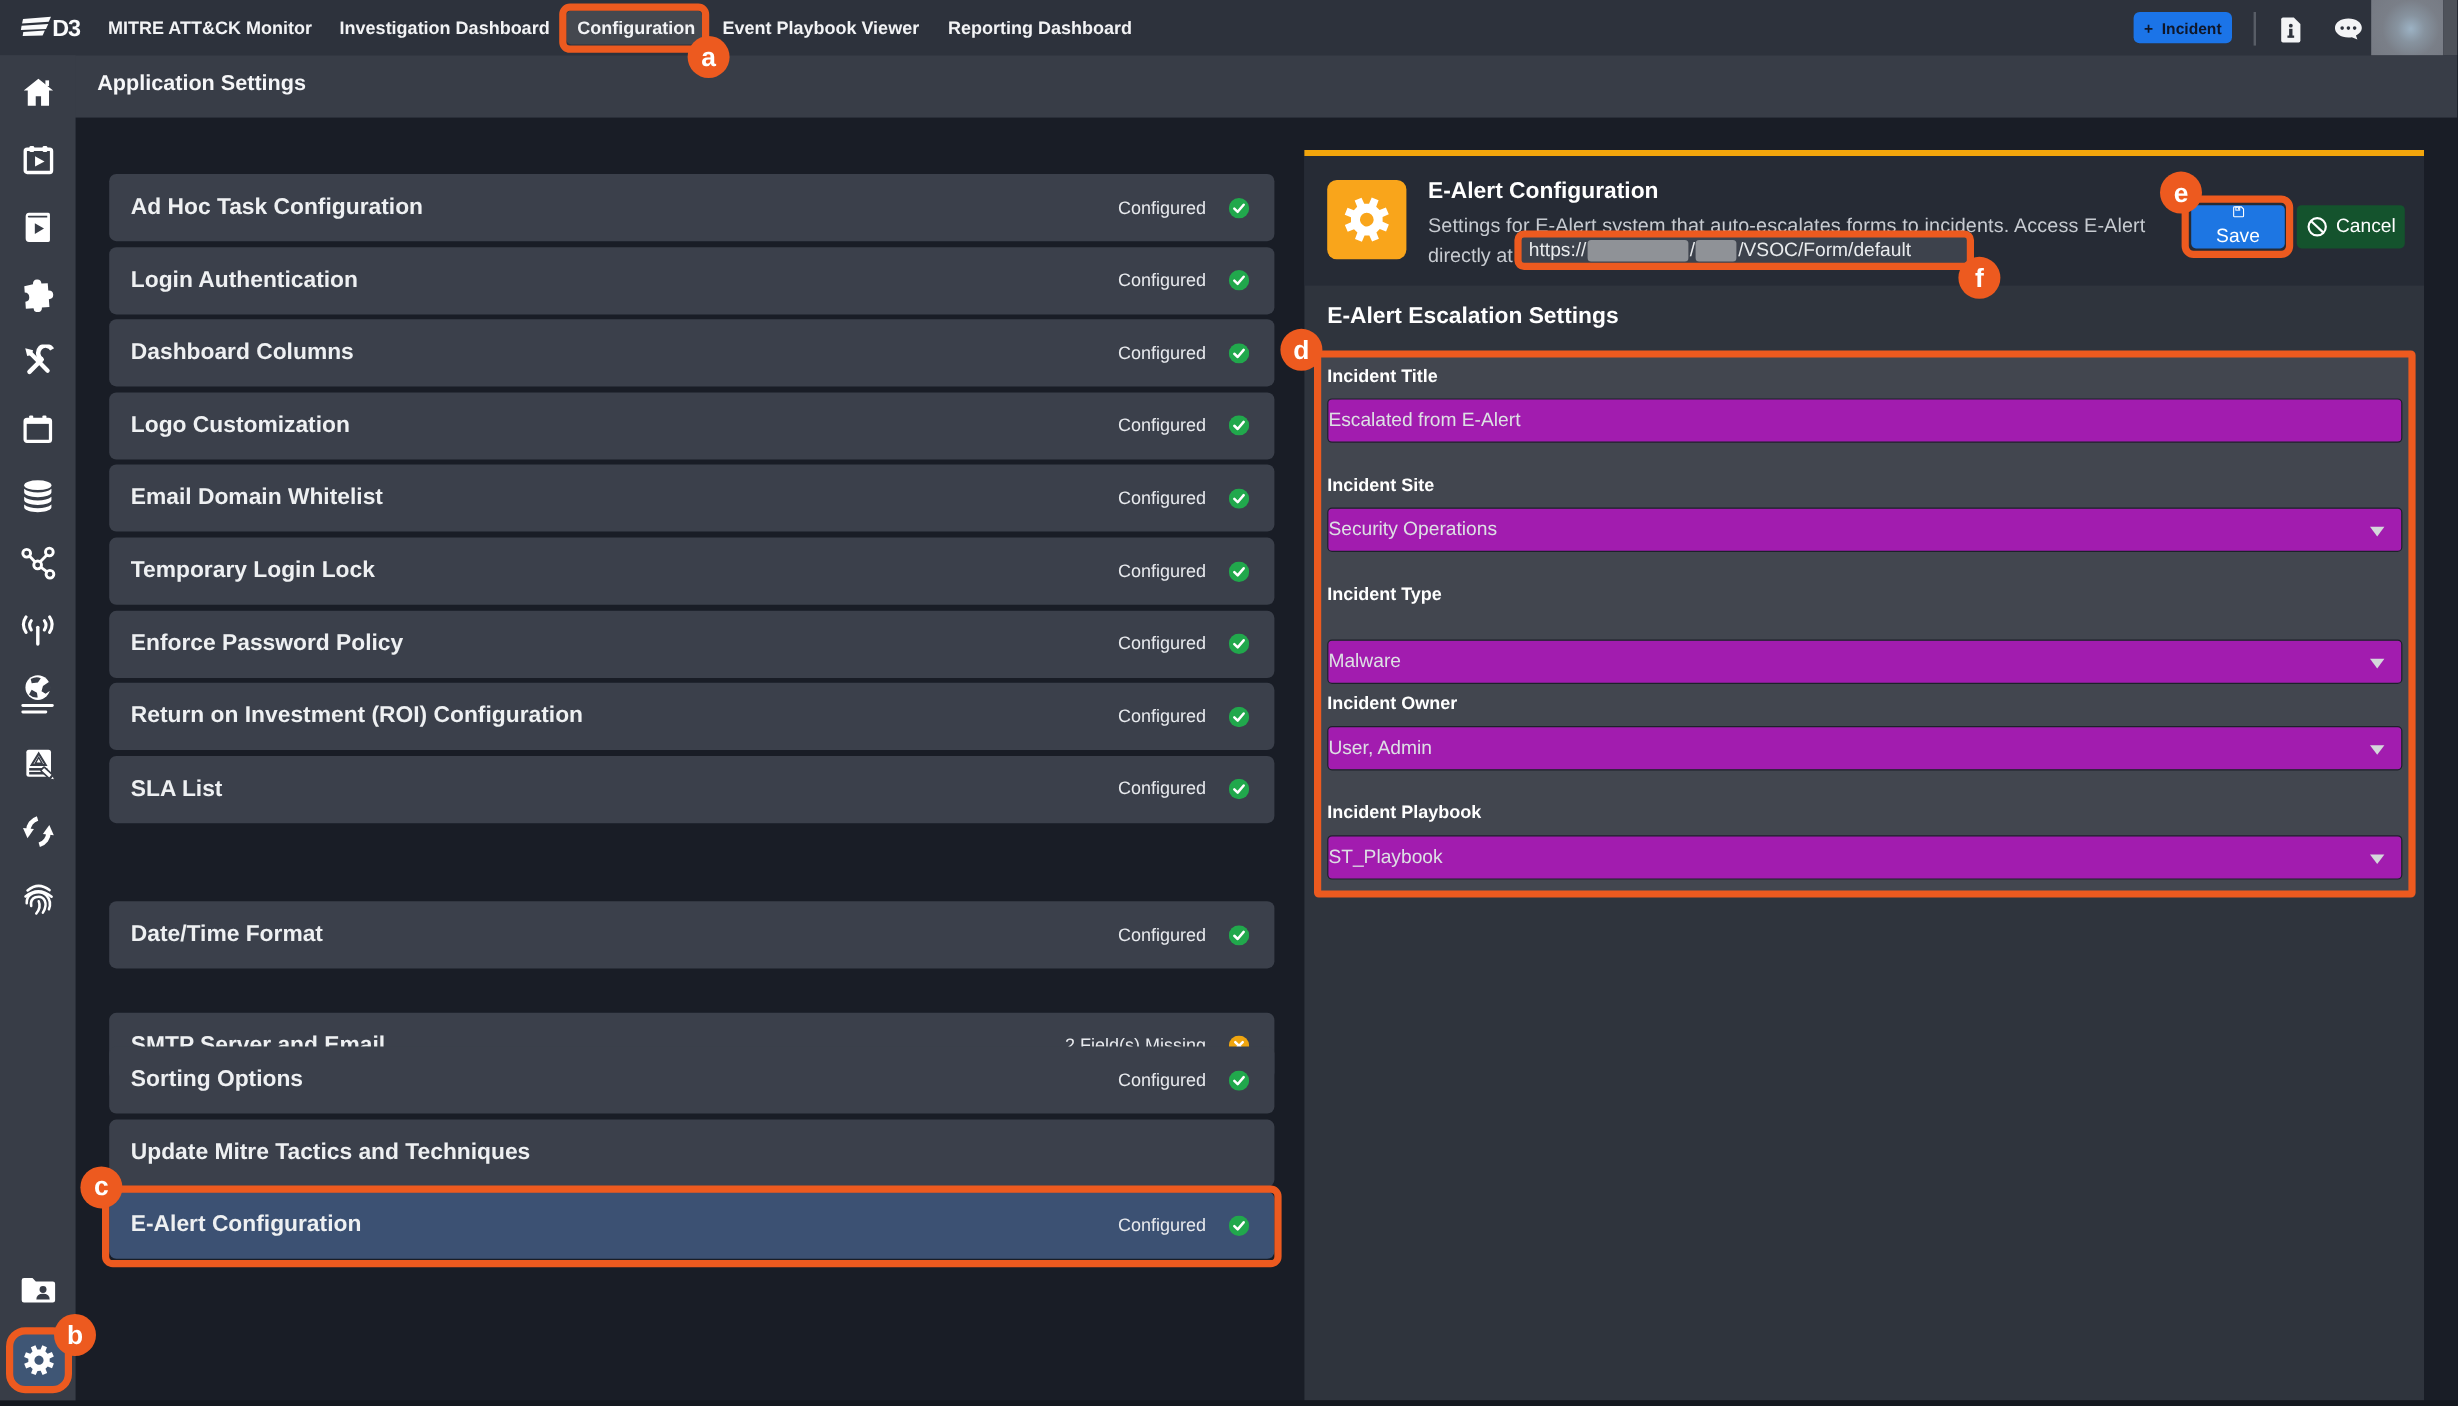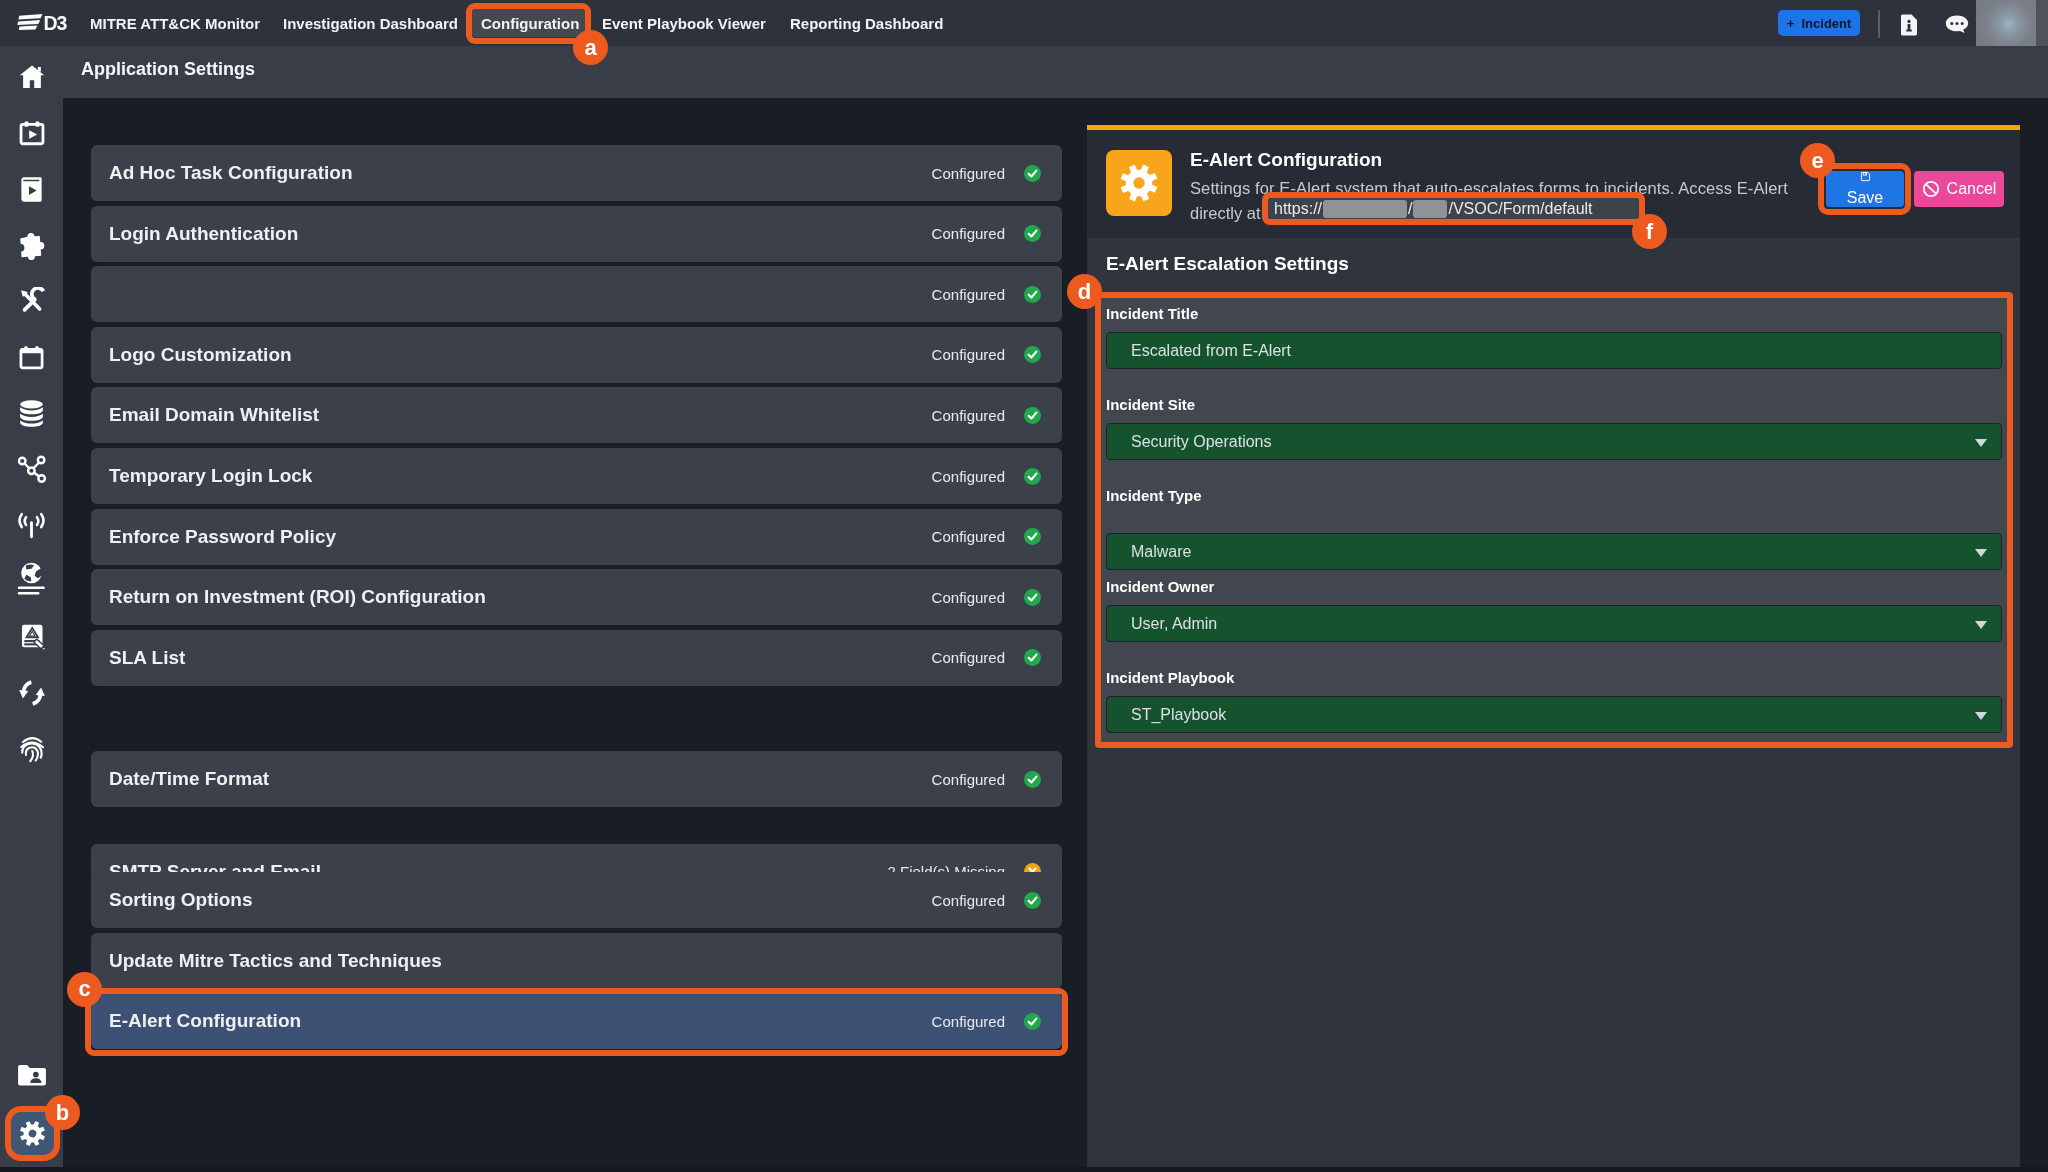--- a/index.html
+++ b/index.html
@@ -23,23 +23,23 @@
   .row { position:absolute; left:91px; width:971px; height:56px; background:#3b404b;
          border-radius:6px; display:flex; align-items:center; }
   .row .t { color:#eef0f2; font-size:19px; font-weight:bold; padding-left:18px; flex:1; }
   .row .s { color:#e8eaee; font-size:15px; }
   .stat { position:absolute; right:21px; top:0; height:56px; display:flex; align-items:center; gap:19px; }
   
   #panel { position:absolute; left:1087px; top:125px; width:933px; height:1042px; background:#2f343d; }
   #pbar  { position:absolute; left:0; top:0; width:933px; height:5px; background:#f2a50c; }
   #phead { position:absolute; left:0; top:5px; width:933px; height:108px; background:#262b35; }
   .lbl { position:absolute; color:#ffffff; font-size:15px; font-weight:bold; }
-  .inp { position:absolute; left:19px; width:896px; height:37px; background:#14532d;
+  .inp { position:absolute; left:19px; width:896px; height:37px; background:#a21caf;
          border:1px solid #1d212a; border-radius:4px; display:flex; align-items:center;
-         color:#dde0e4; font-size:16px; padding-left:24px; }
+         color:#dde0e4; font-size:16px; padding-left:0; }
   .car { position:absolute; right:14px; top:15px; width:0; height:0;
          border-left:6px solid transparent; border-right:6px solid transparent;
          border-top:8px solid #d4d7db; }
   #bstrip { position:absolute; left:0; top:1167px; width:2048px; height:5px; background:#14181f; }
 </style>
 </head>
 <body>
 <div id="app">
 
   <div id="topbar"></div>
@@ -243,20 +243,21 @@
       <div class="t">Login Authentication</div>
     <div class="stat">
         <span class="s">Configured</span>
         <svg width="17" height="17" viewBox="0 0 17 17">
           <circle cx="8.5" cy="8.5" r="8.5" fill="#21a84c"></circle>
           <path d="M4.6 8.8 L7.4 11.5 L12.4 5.6" stroke="#fff" stroke-width="2.1" fill="none" stroke-linecap="round" stroke-linejoin="round"></path>
         </svg>
       </div>
     </div>
   <div class="row" style="top:266.2px;">
+      <div class="t">Dashboard Columns</div>
     <div class="stat">
         <span class="s">Configured</span>
         <svg width="17" height="17" viewBox="0 0 17 17">
           <circle cx="8.5" cy="8.5" r="8.5" fill="#21a84c"></circle>
           <path d="M4.6 8.8 L7.4 11.5 L12.4 5.6" stroke="#fff" stroke-width="2.1" fill="none" stroke-linecap="round" stroke-linejoin="round"></path>
         </svg>
       </div>
     </div>
   <div class="row" style="top:326.8px;">
       <div class="t">Logo Customization</div>
@@ -383,21 +384,21 @@
 
     <div class="abs" style="left:739px; top:46px; width:78px; height:36px; background:#1d76e3; border-radius:4px;
          display:flex; align-items:center; justify-content:center; gap:7px; color:#fff; font-size:16px;flex-direction:column;">
       <svg width="17" height="17" viewBox="0 0 24 24">
           <path fill="none" stroke="#fff" stroke-width="2" d="M3 4.5 Q3 3 4.5 3 L17 3 L21 7 L21 19.5 Q21 21 19.5 21 L4.5 21 Q3 21 3 19.5 Z"></path>
           <rect x="7" y="3.5" width="7" height="5.5" fill="none" stroke="#fff" stroke-width="1.8"></rect>
           <rect x="11" y="4.4" width="2" height="3.6" fill="#fff"></rect>
         </svg>
       <span>Save</span>
     </div>
-    <div class="abs" style="left:827px; top:46px; width:90px; height:36px; background:#ec4899; border-radius:4px;
+    <div class="abs" style="left:827px; top:46px; width:90px; height:36px; background:#14532d; border-radius:4px;
          display:flex; align-items:center; justify-content:center; gap:7px; color:#fff; font-size:16px;">
       <svg width="18" height="18" viewBox="0 0 24 24">
           <circle cx="12" cy="12" r="9.6" fill="none" stroke="#fff" stroke-width="2.4"></circle>
           <line x1="5.4" y1="5.8" x2="18.6" y2="18.2" stroke="#fff" stroke-width="2.4"></line>
         </svg>
       <span>Cancel</span>
     </div>
 
     <div class="abs" style="left:19px; top:128px; color:#fff; font-size:19px; font-weight:bold;">E-Alert Escalation Settings</div>
 

